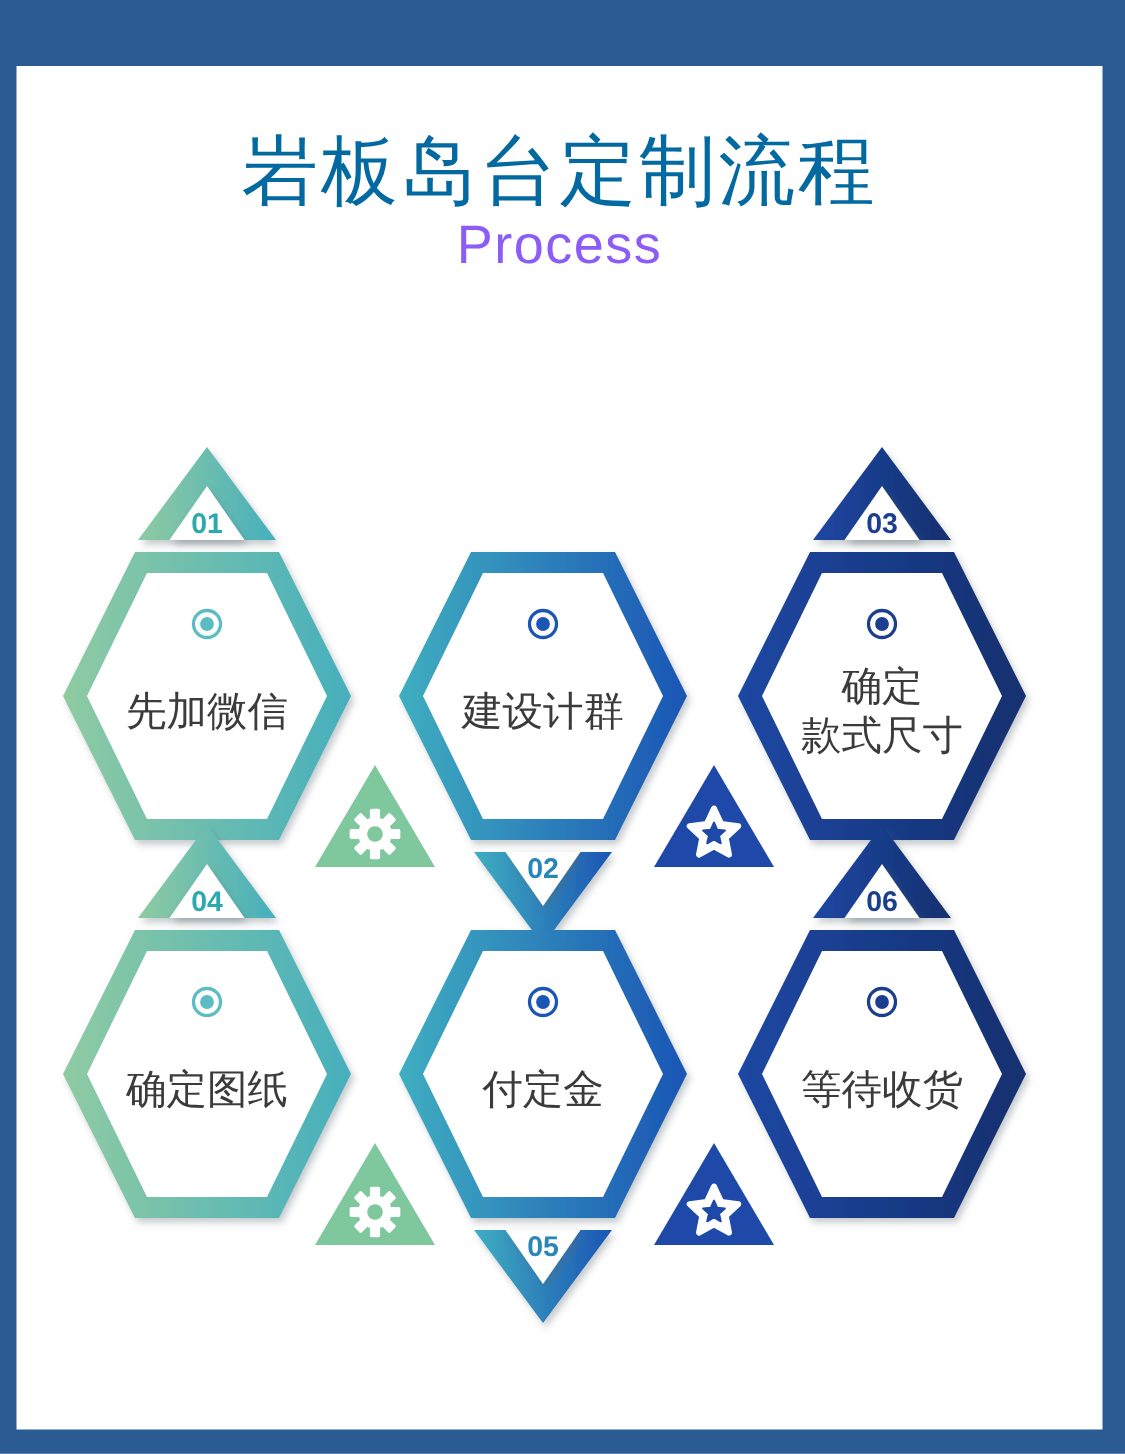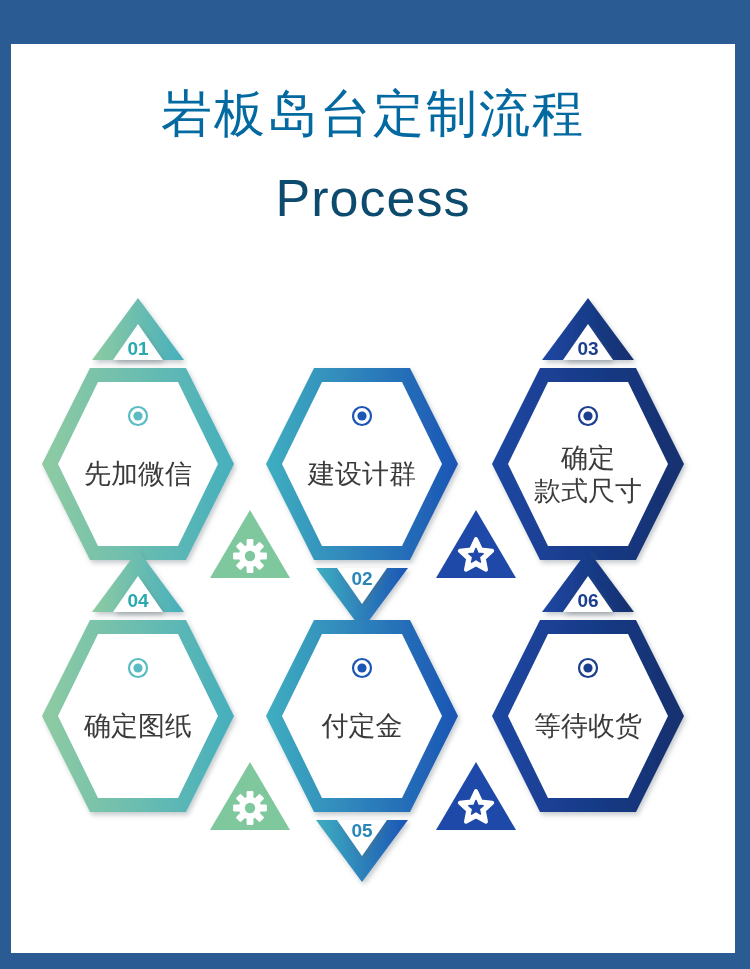--- a/index.html
+++ b/index.html
@@ -30,23 +30,22 @@
   }
   #page-title {
     margin-top: 42px;
     font-size: 51px;
     line-height: 1.1;
     letter-spacing: 2px;
     color: #0369a1;
     font-weight: 400;
   }
   #page-subtitle {
-    margin-top: 26px;
-    font-size: 52px;
-    color: #0c4a6e;
+    font-size: 36px;
+    color: #8b5cf6;
     font-weight: 400;
     letter-spacing: 1px;
   }
 
   
   #stage {
     position: absolute;
     left: 0;
     top: 0;
     width: 740px;

